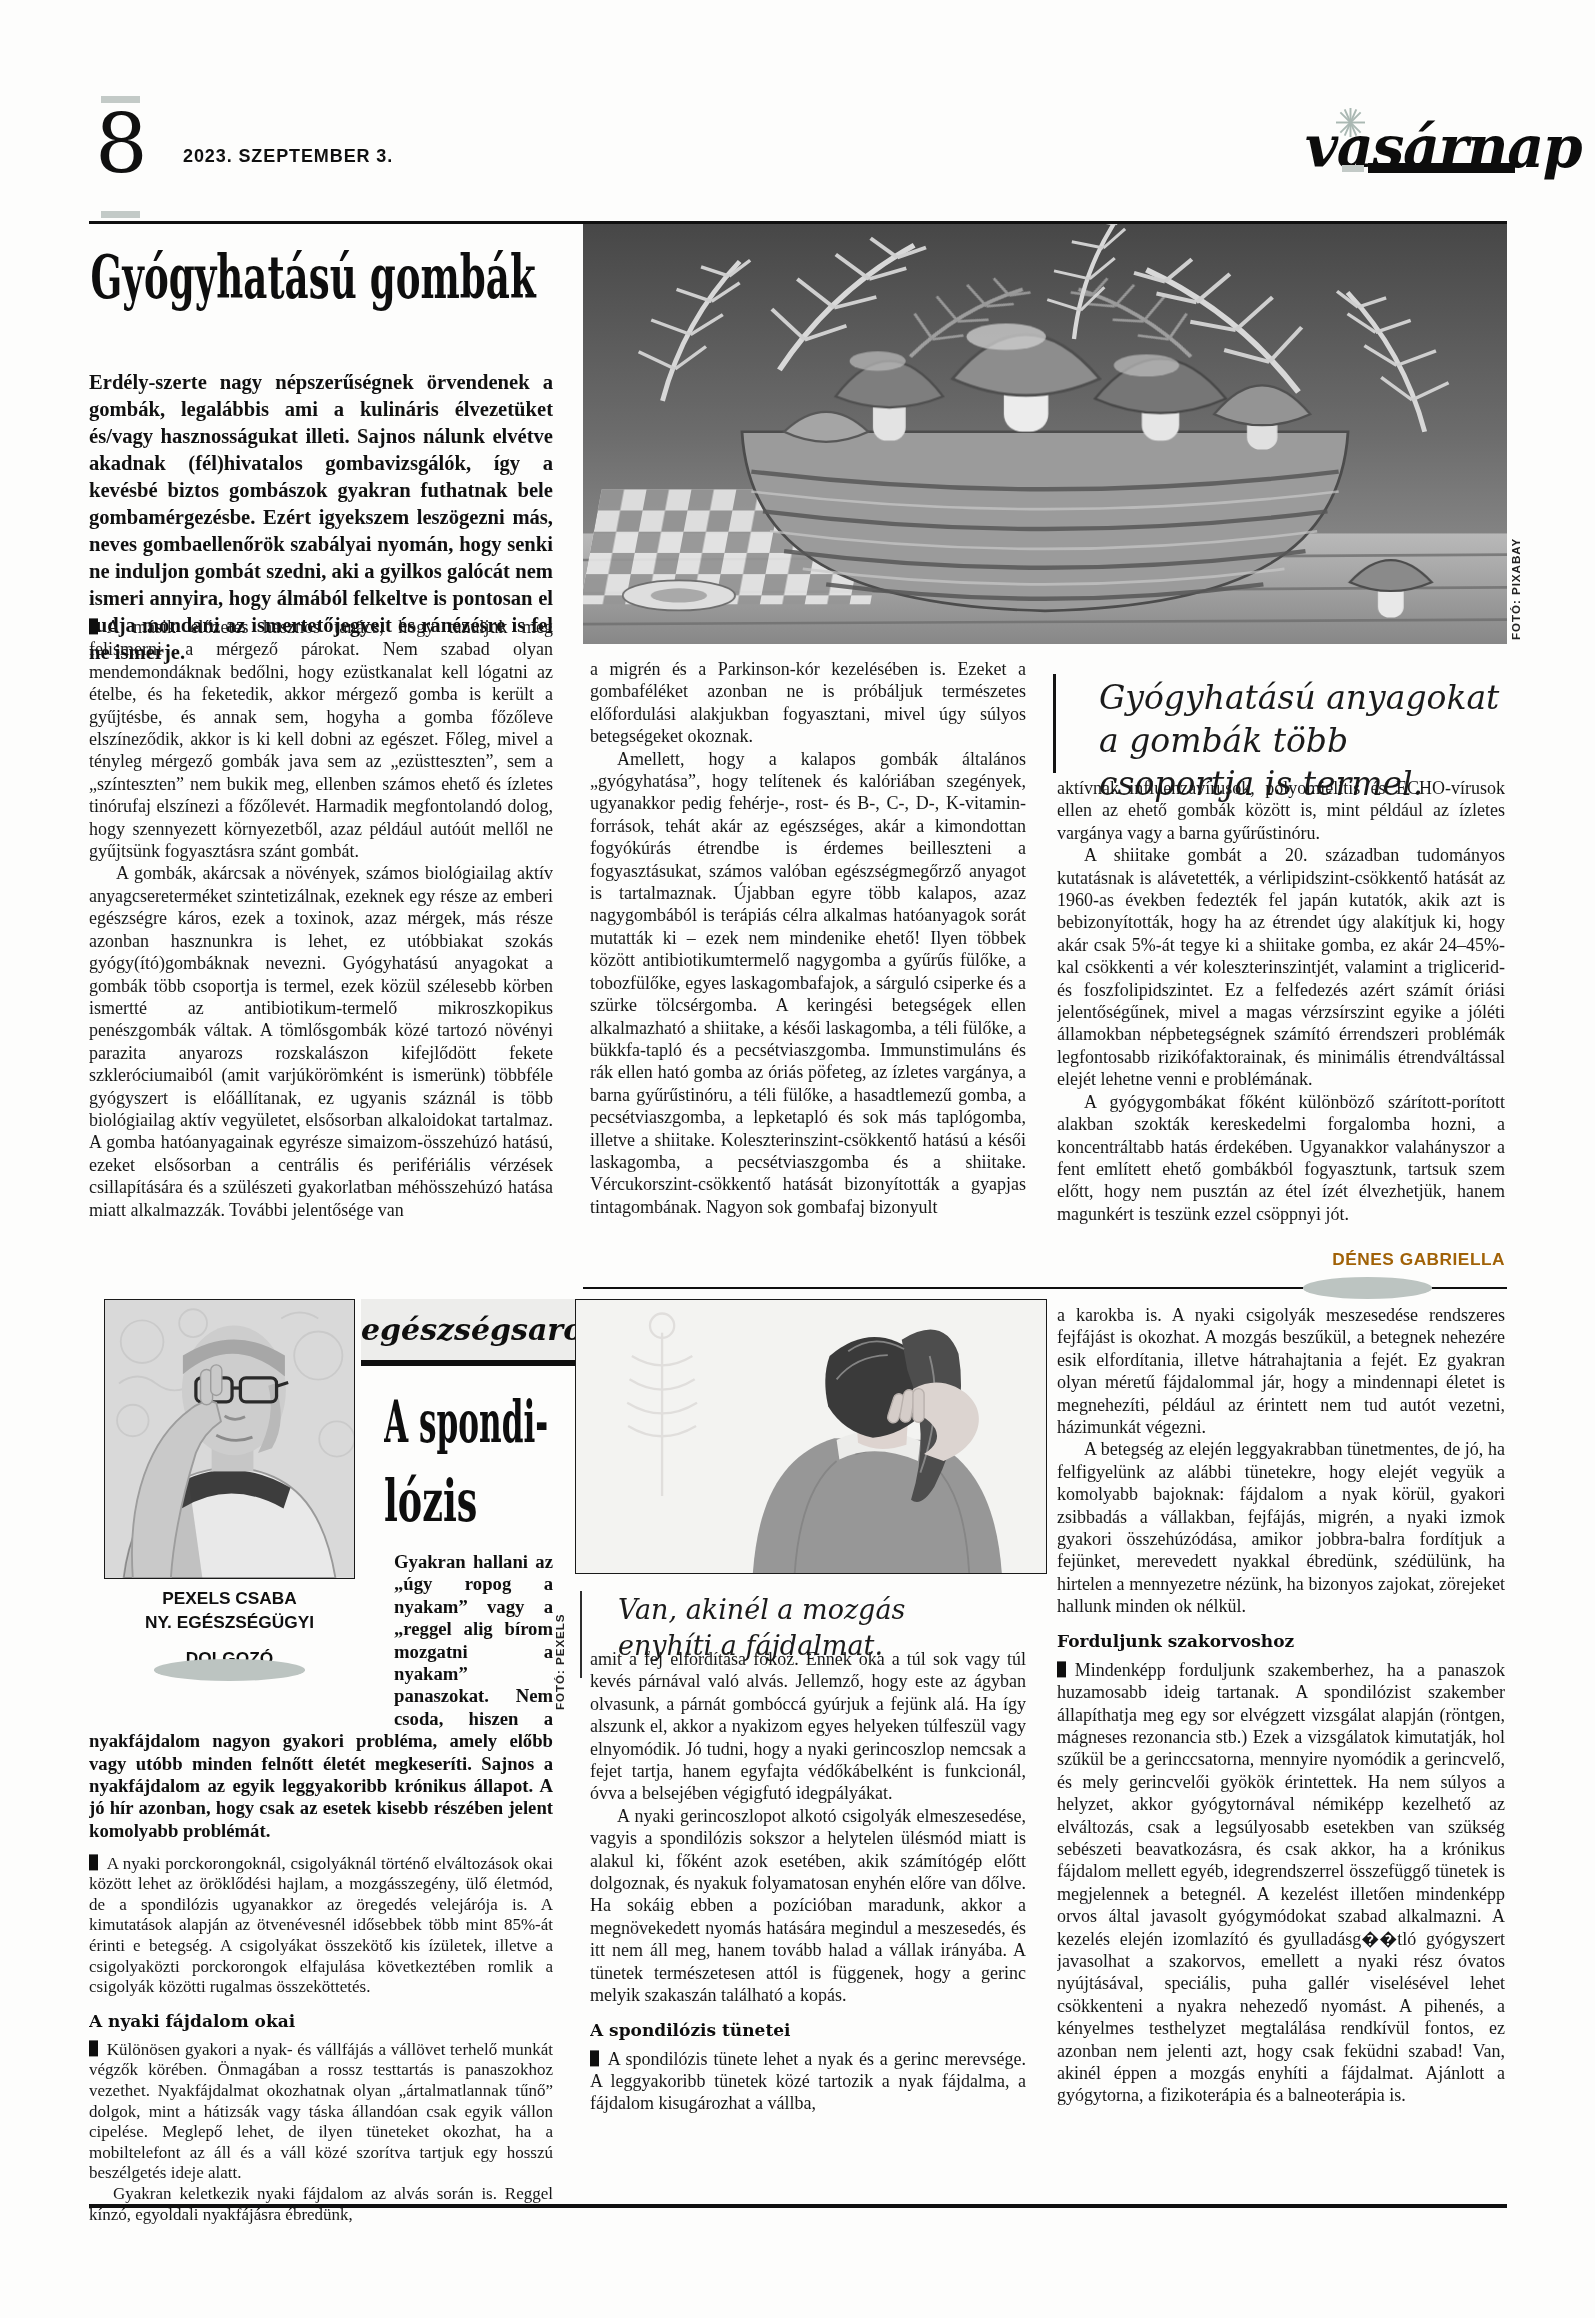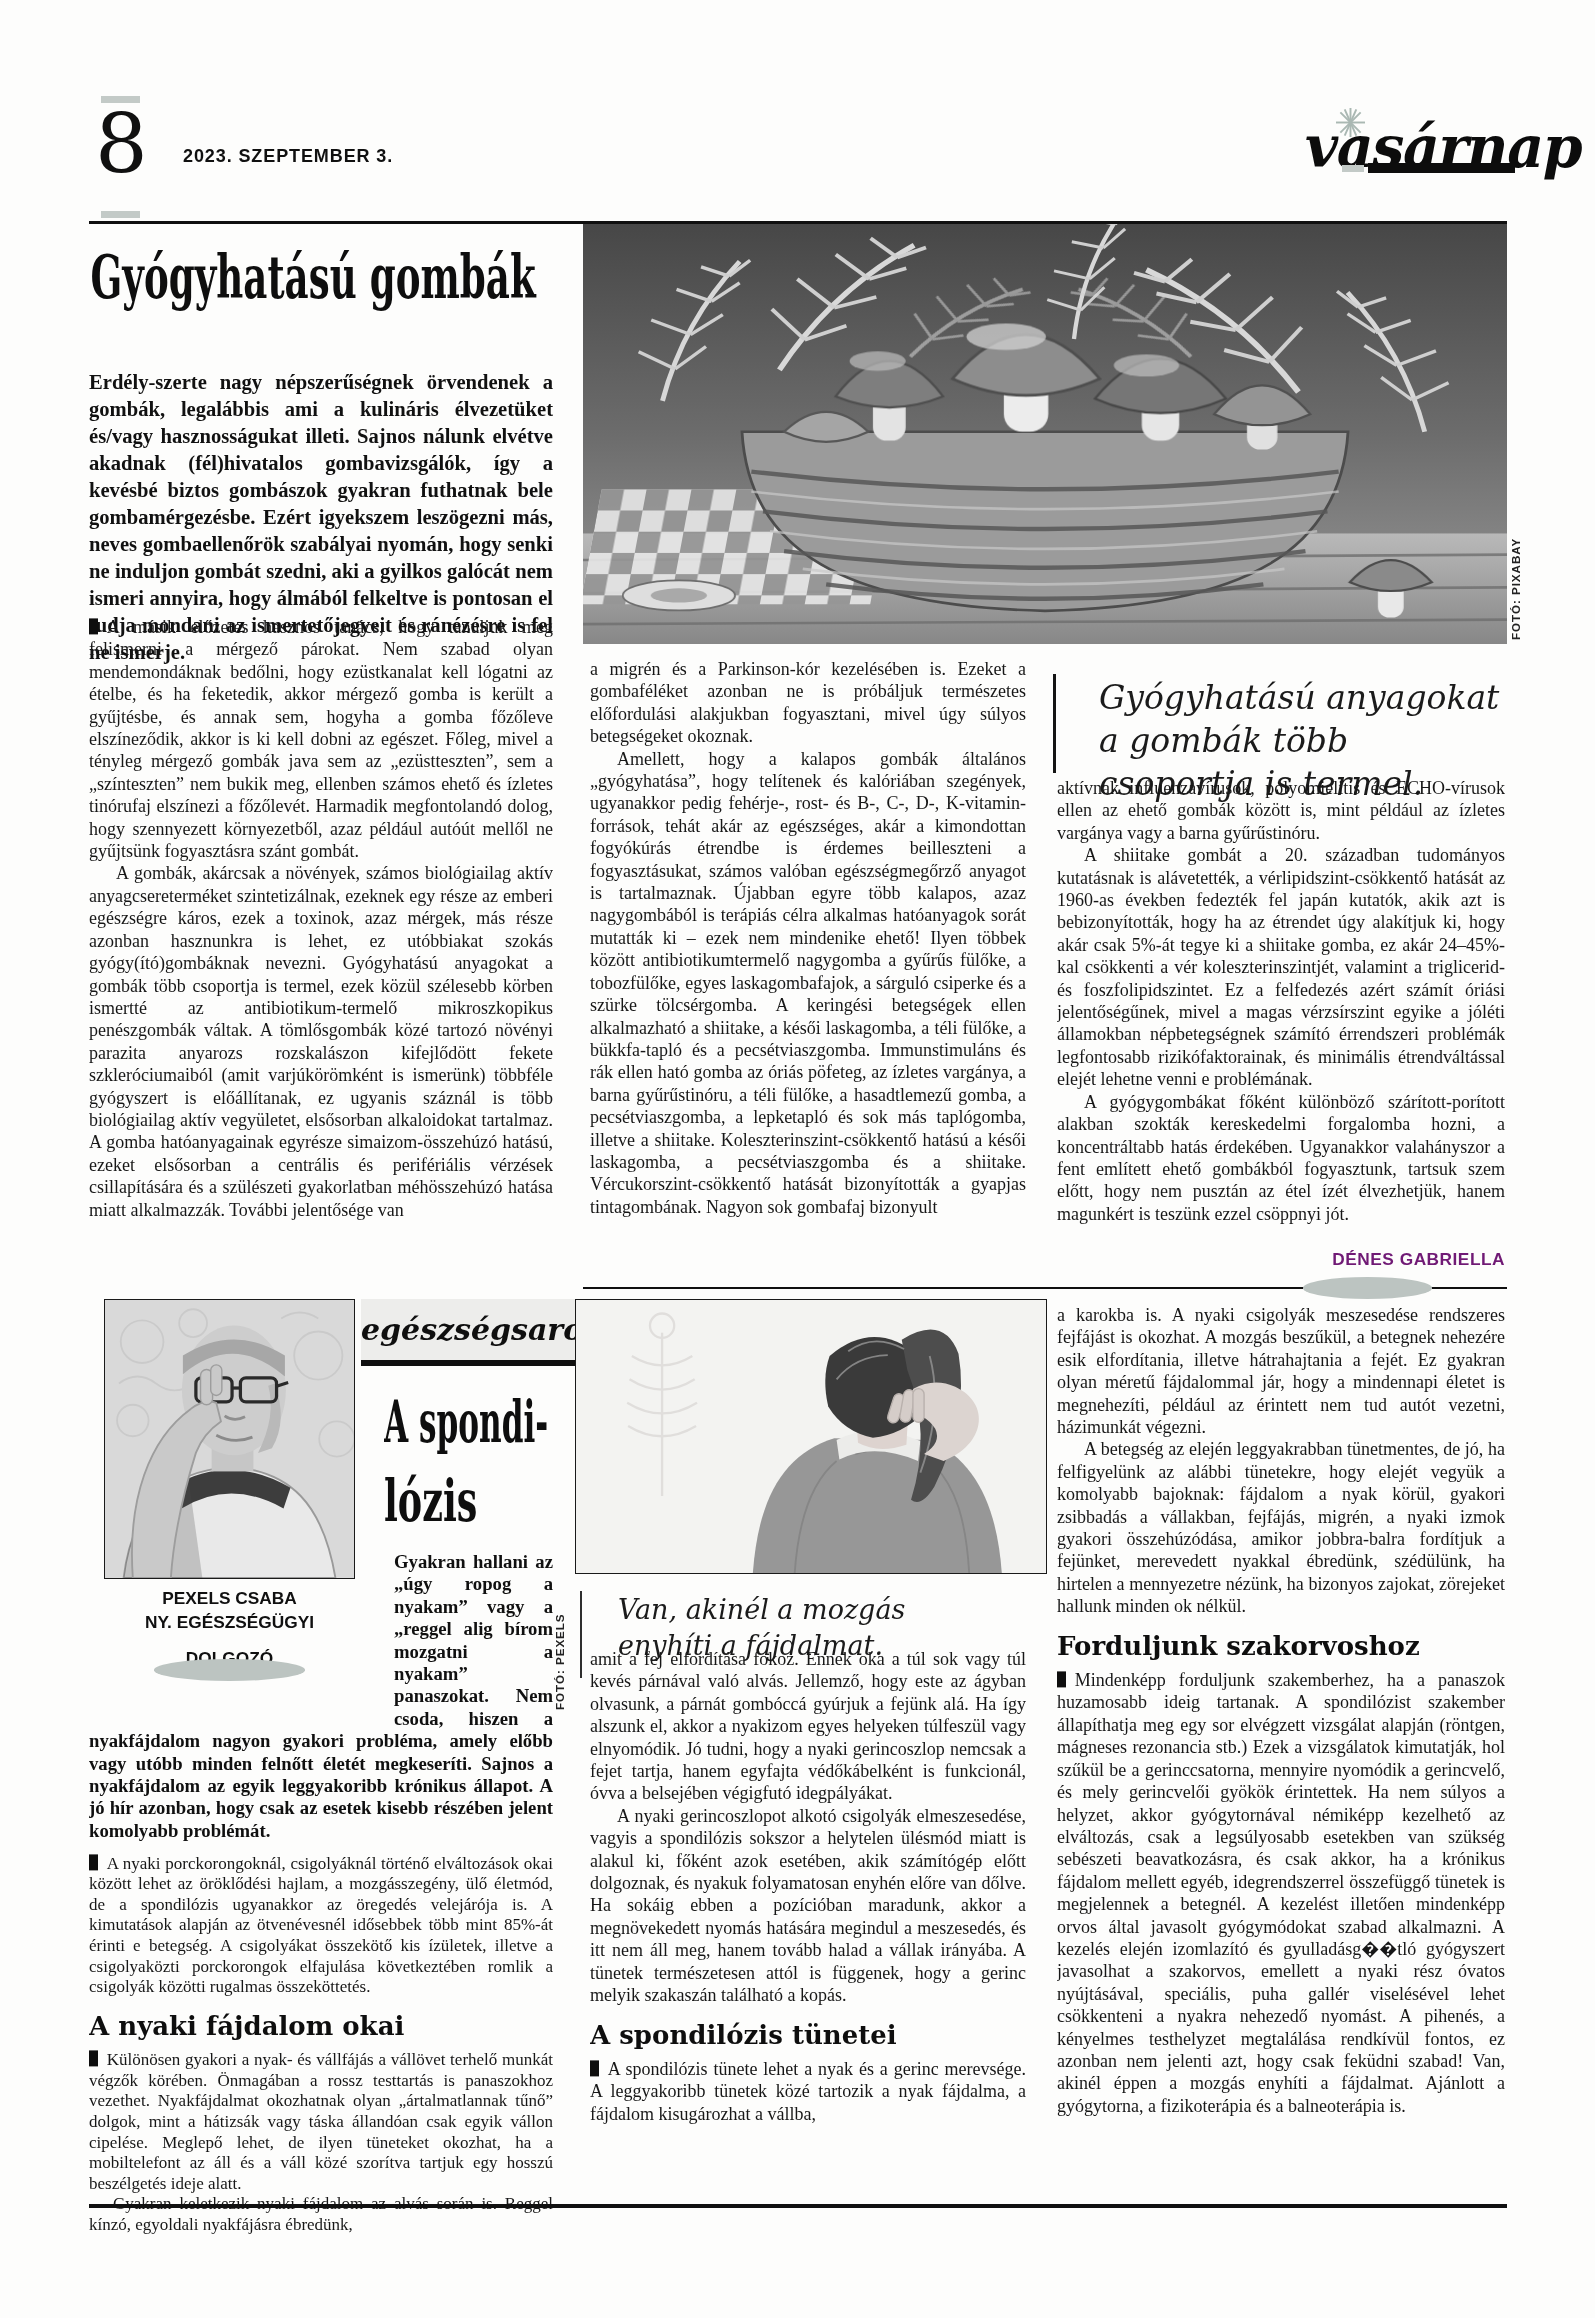--- a/index.html
+++ b/index.html
@@ -16,23 +16,23 @@
   .masthead-underline{background:#0d0d0d;}
   .masthead-accent{background:#c3cac7;}
   .rule{background:#101010;}
   
   .headline-svg text{font-family:"DejaVu Serif",serif;font-weight:700;fill:#0e0e0e;}
   .lede{width:464px;font-weight:700;font-size:20.6px;line-height:27px;text-align:justify;color:#111;}
   .bodycol{text-align:justify;font-size:18px;line-height:22.4px;color:#171717;}
   .bodycol p{margin:0;}
   .bodycol p.indent{text-indent:27px;}
   .bullet{display:inline-block;width:9.3px;height:16px;background:#0e0e0e;margin-right:8.4px;transform:translateY(1.4px);}
-  .subhead{font-family:"DejaVu Serif",serif;font-weight:700;font-size:26px;line-height:1.15;color:#0e0e0e;margin:14px 0 7.5px 0;text-align:left;}
+  .subhead{font-family:"DejaVu Serif",serif;font-weight:700;font-size:17px;line-height:1.15;color:#0e0e0e;margin:14px 0 7.5px 0;text-align:left;}
   .quote-text{font-family:"DejaVu Serif",serif;font-style:italic;font-size:33px;line-height:43px;color:#1b1b1b;text-align:left;}
-  .byline{font-family:"Liberation Sans",sans-serif;font-weight:700;font-size:17.3px;letter-spacing:0.5px;text-align:right;color:#701a75;}
+  .byline{font-family:"Liberation Sans",sans-serif;font-weight:700;font-size:17.3px;letter-spacing:0.5px;text-align:right;color:#a16207;}
   .photo-credit{font-family:"Liberation Sans",sans-serif;font-weight:700;font-size:11.7px;letter-spacing:0.9px;color:#222;
         writing-mode:vertical-rl;transform:rotate(180deg);text-align:left;}
   .gray-ellipse{background:#bcc4c1;border-radius:50%;}
   .author-line{width:251px;text-align:center;font-family:"Liberation Sans",sans-serif;font-weight:700;font-size:17.3px;color:#101010;}
   .photo-caption{font-family:"DejaVu Serif",serif;font-style:italic;font-size:27px;line-height:36px;color:#1b1b1b;}
   figure{margin:0;padding:0;}
   .framed{border:1.4px solid #1a1a1a;box-sizing:border-box;}
   figure svg{display:block;width:100%;height:100%;}
   
   .flowcol{width:464px;overflow:hidden;text-align:justify;margin-top:32px;}

